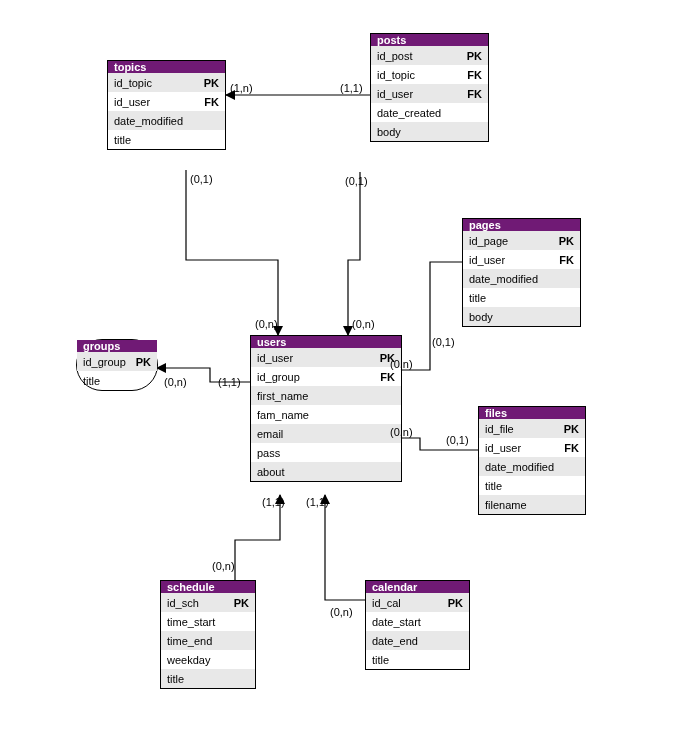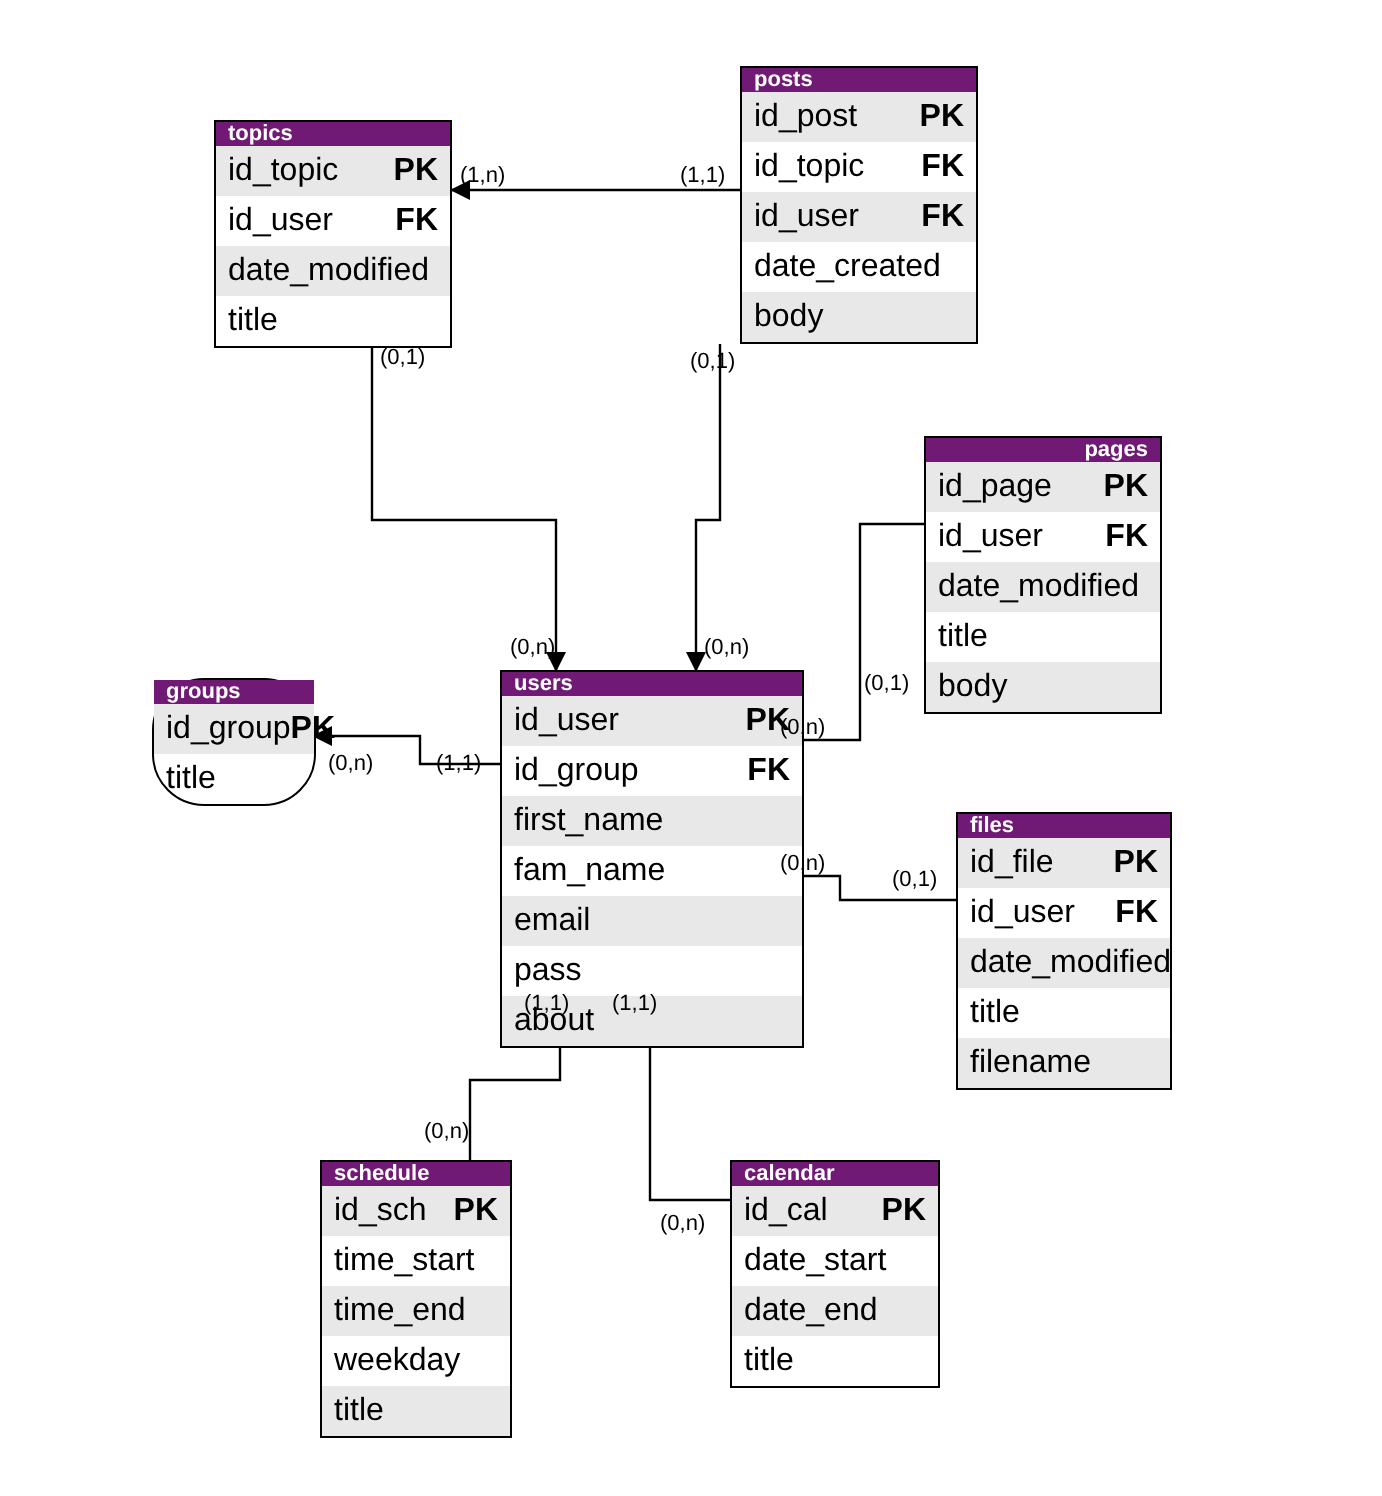--- a/index.html
+++ b/index.html
@@ -23,21 +23,21 @@
     color: #fff;
     padding: 0 6px;
     font-weight: bold;
     font-size: 11px;
   }
   .entity-row {
     display: flex;
     justify-content: space-between;
     align-items: center;
     padding: 3px 6px;
-    font-size: 16px;
+    font-size: 11px;
     border-top: 1px solid transparent;
   }
   .entity-row.shaded {
     background: #e8e8e8;
   }
   .entity-row .key {
     font-weight: bold;
     margin-left: 0;
   }
   svg.connectors {
@@ -120,21 +120,21 @@
   <div class="entity-row">
       <span>date_created</span>
       <span class="key"></span>
     </div>
   <div class="entity-row shaded">
       <span>body</span>
       <span class="key"></span>
     </div>
 </div>
 
-<div class="entity" style="left:462px; top:218px; width:119px;text-align:right;">
+<div class="entity" style="left:462px; top:218px; width:119px;">
   <div class="entity-title">pages</div>
   <div class="entity-row shaded">
       <span>id_page</span>
       <span class="key">PK</span>
     </div>
   <div class="entity-row">
       <span>id_user</span>
       <span class="key">FK</span>
     </div>
   <div class="entity-row shaded">

